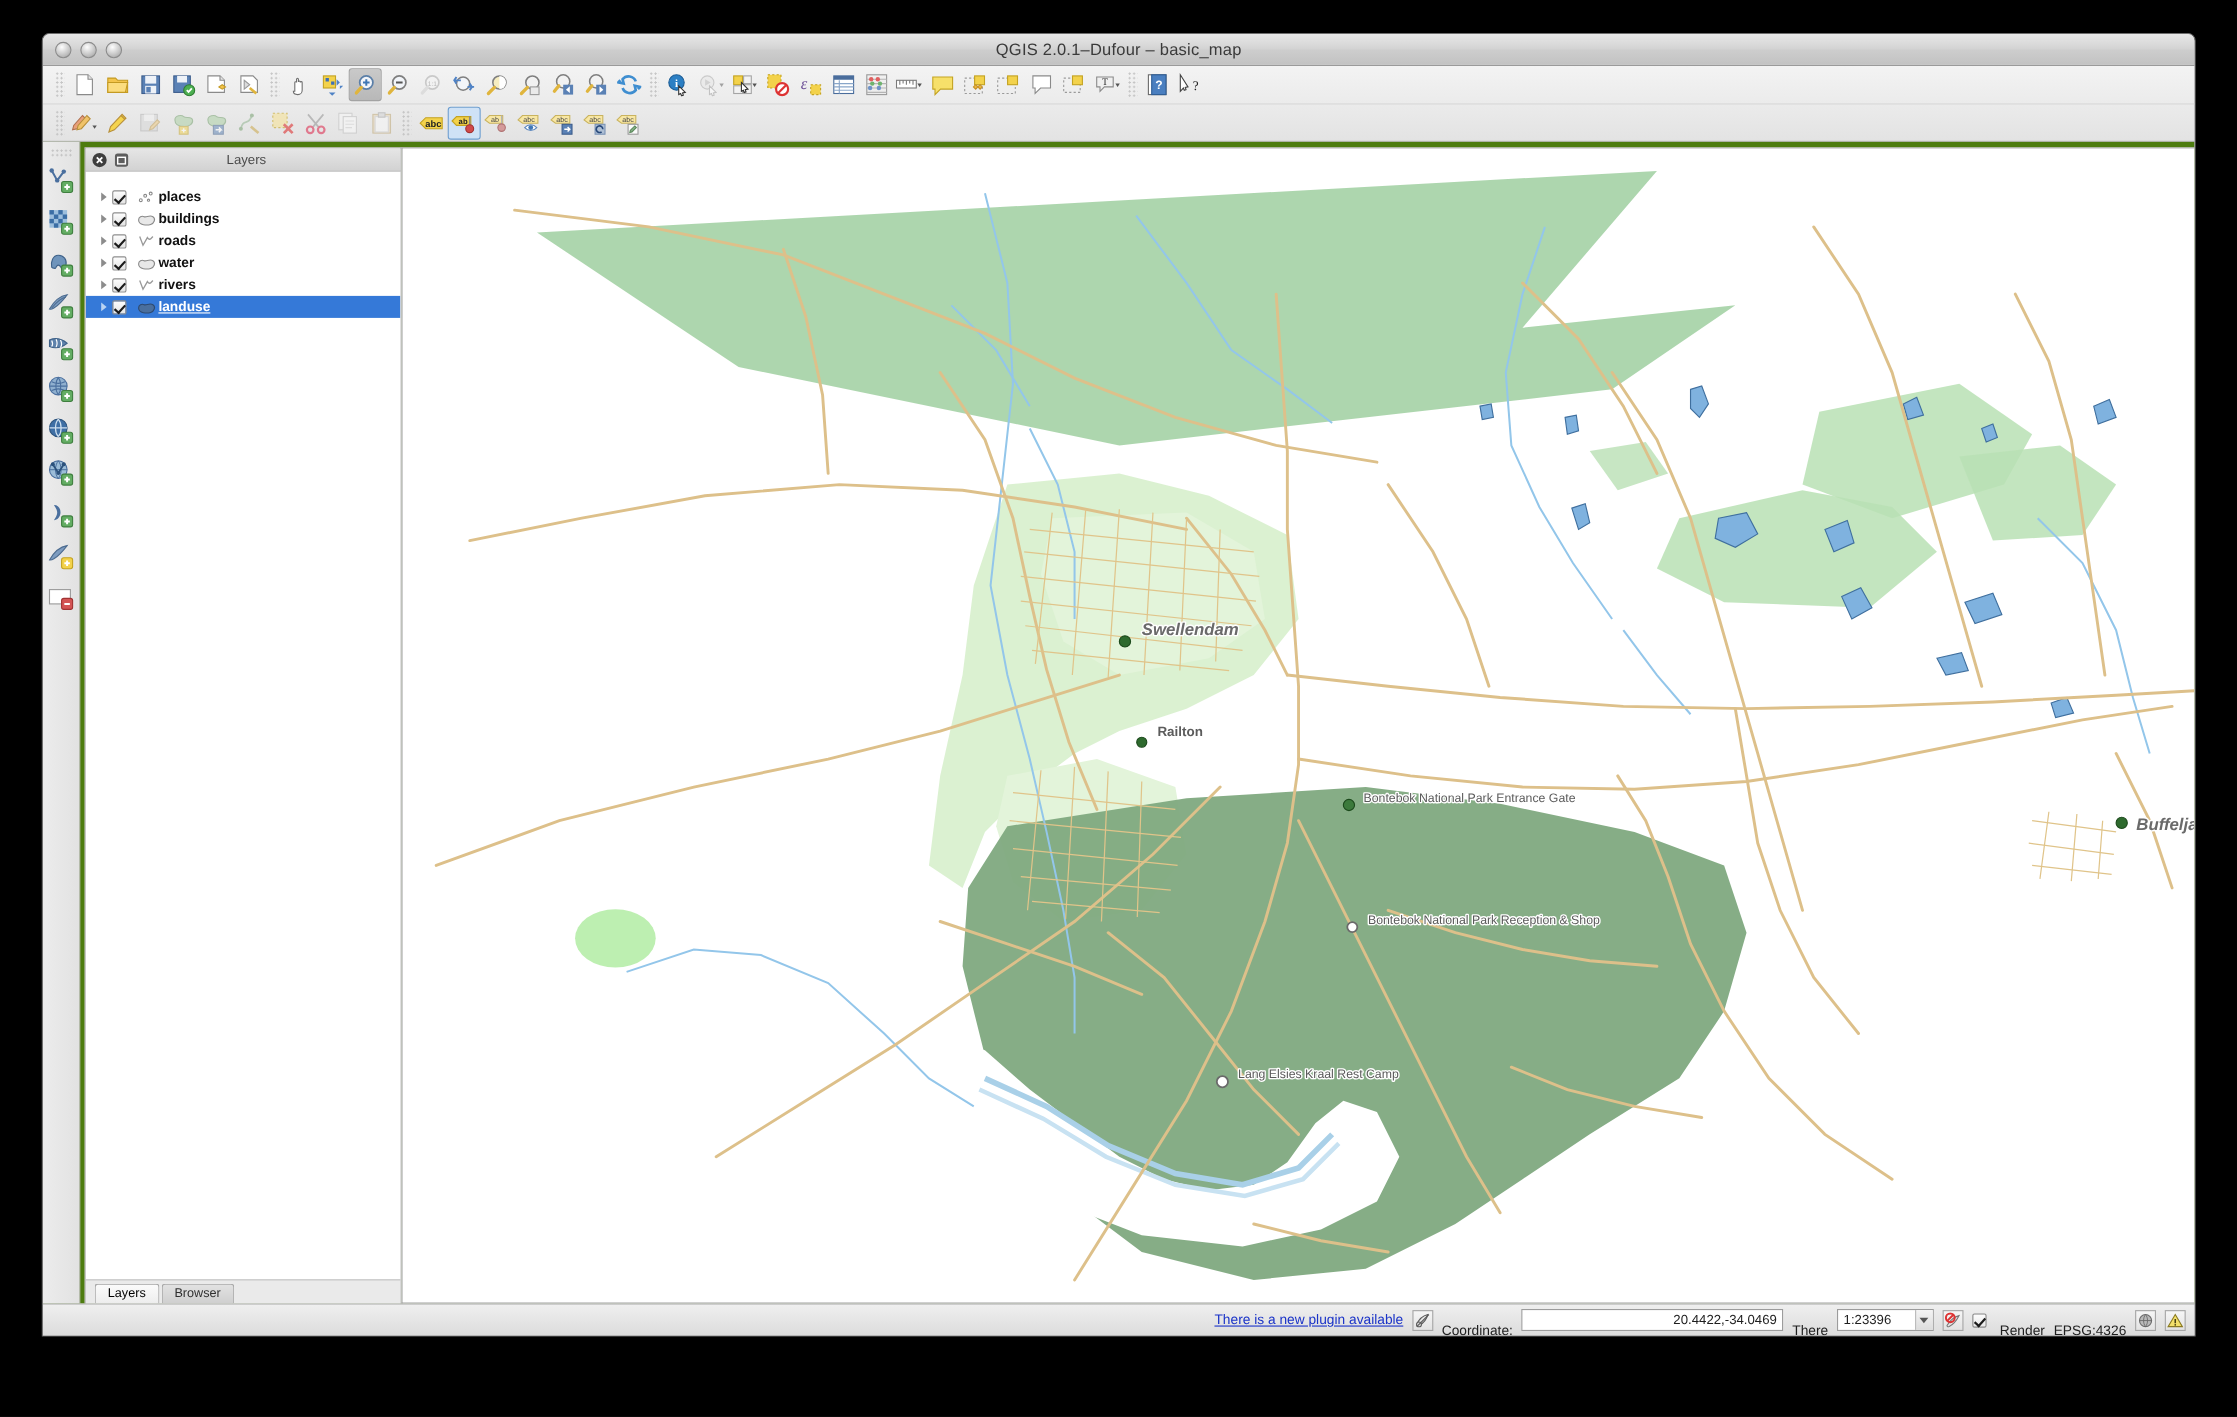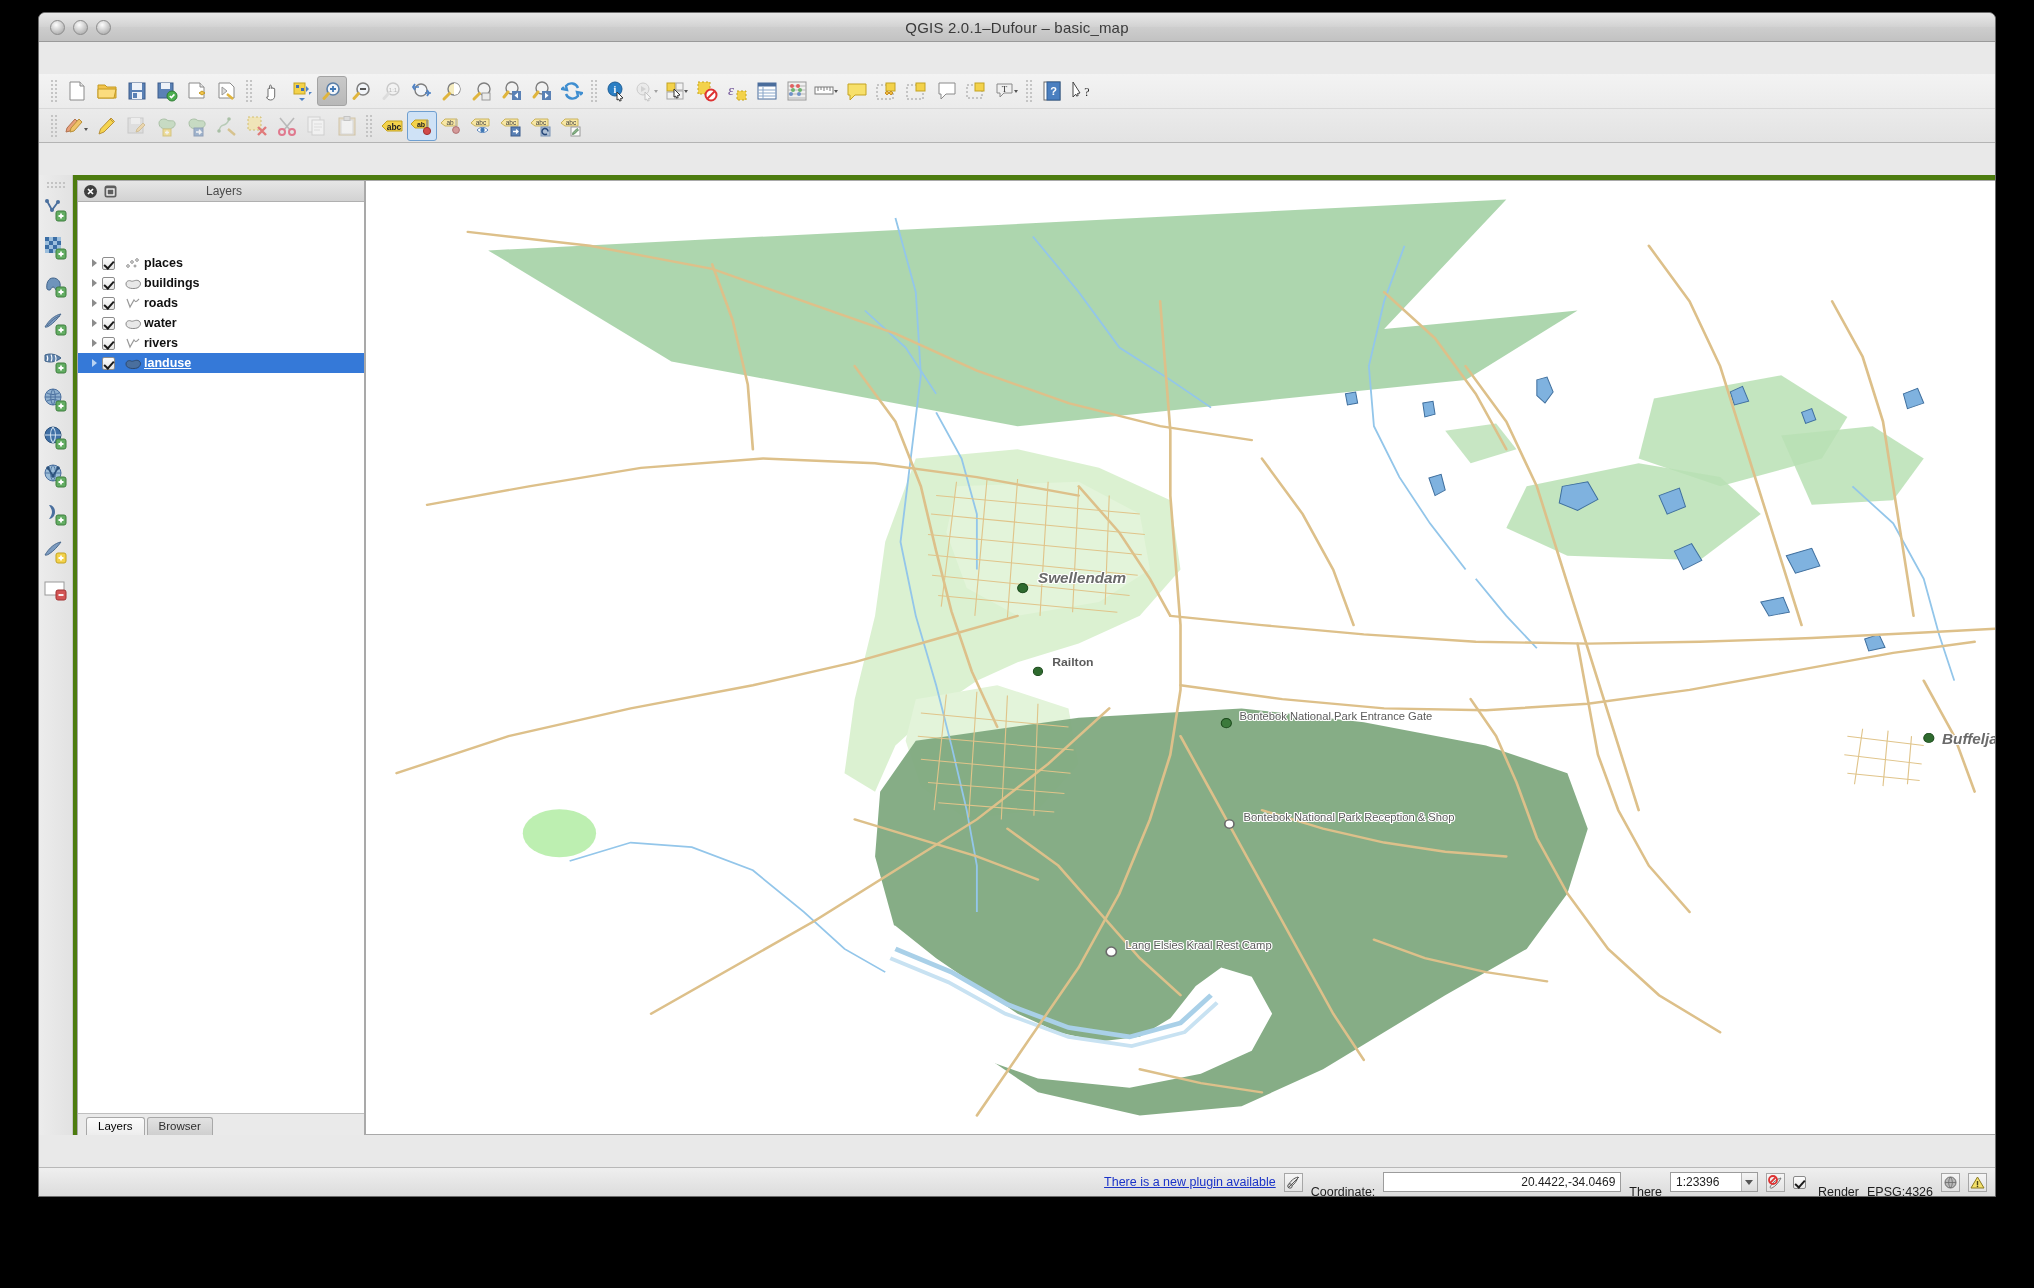--- a/index.html
+++ b/index.html
@@ -5,28 +5,28 @@
   * { box-sizing: border-box; }
   html, body {
     margin: 0; padding: 0;
     width: 2034px; height: 1288px;
     background: #000;
     font-family: "Liberation Sans", sans-serif;
     overflow: hidden;
   }
   .app-window {
     position: absolute;
-    left: 38px; top: 12px;
+    left: 38px; top: 30px;
     width: 1958px; height: 1185px;
     background: #e9e9e9;
     border: 1px solid #6d6d6d;
     border-radius: 7px 7px 0 0;
     box-shadow: 0 4px 18px rgba(0,0,0,0.6);
     overflow: hidden;
-    display: flex; flex-direction: column; gap: 32px;
+    display: flex; flex-direction: column;
   }
 
   
   .titlebar {
     height: 29px;
     background: linear-gradient(to bottom, #e8e8e8 0%, #d3d3d3 48%, #cdcdcd 52%, #c2c2c2 100%);
     border-bottom: 1px solid #9a9a9a;
     border-radius: 6px 6px 0 0;
     position: relative;
     flex: 0 0 auto;
@@ -136,23 +136,22 @@
   .lp-title {
     flex: 1; text-align: center;
     font-size: 12px; color: #4a4a4a;
   }
   .lp-ico {
     width: 16px; height: 16px; margin-left: 4px;
     display:flex;align-items:center;justify-content:center;
   }
   .lp-list {
     flex: 1 1 auto; overflow: hidden;
-    padding-top: 3px;
+    padding-top: 13px;
     background: #fff;
-    margin-top: 48px;
   }
   .layer-row {
     height: 20px;
     display: flex; align-items: center;
     padding-left: 8px;
     font-size: 12.5px; font-weight: bold;
     color: #111;
     gap: 0;
   }
   .layer-row.selected {

